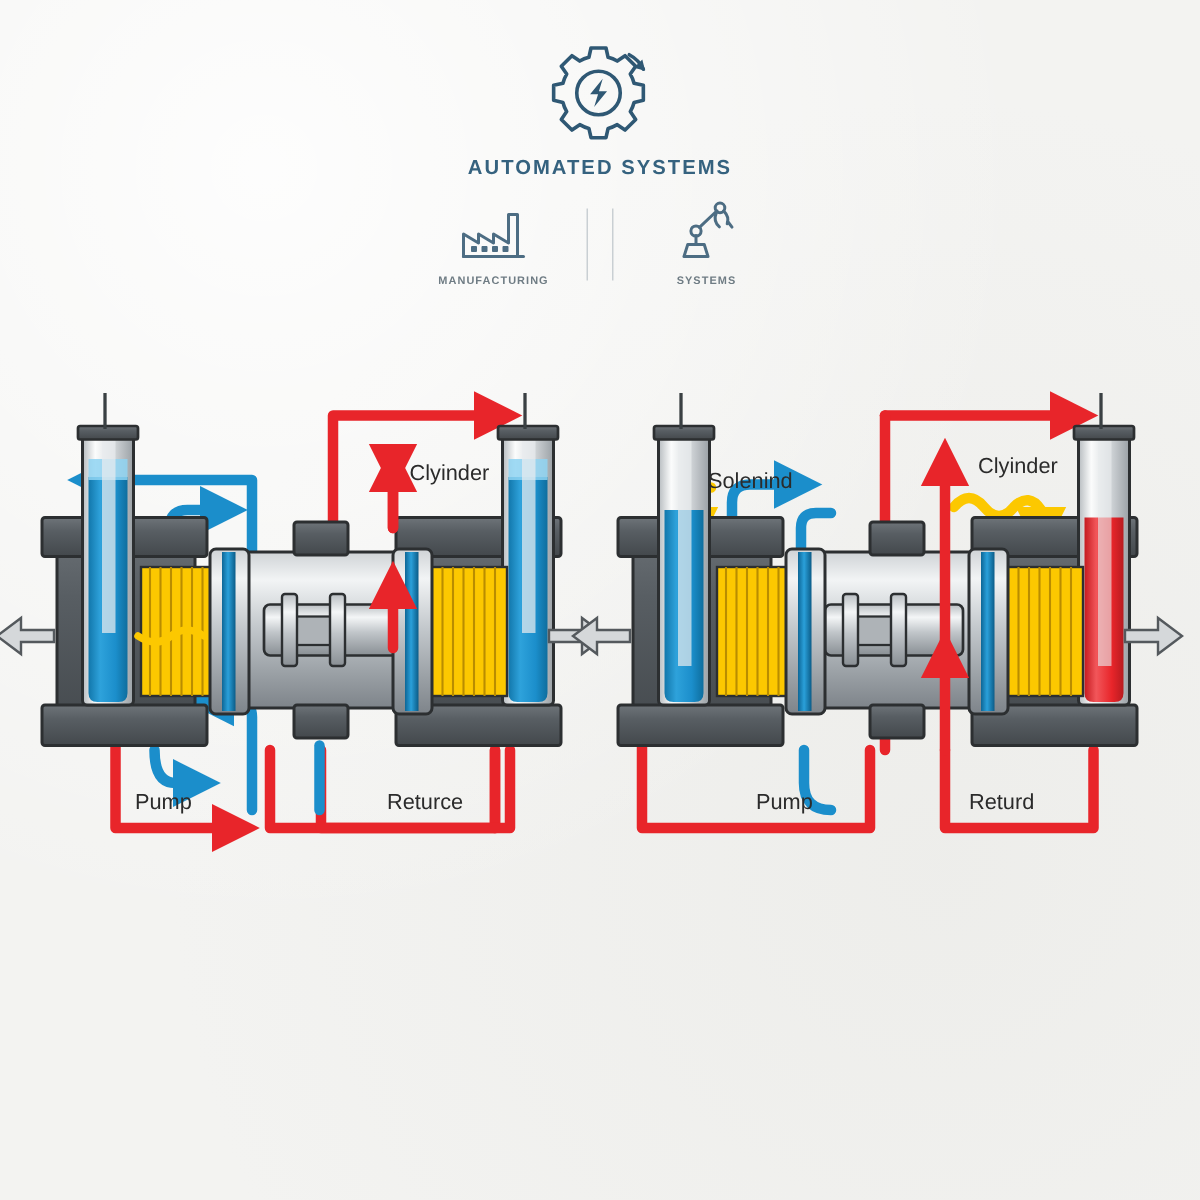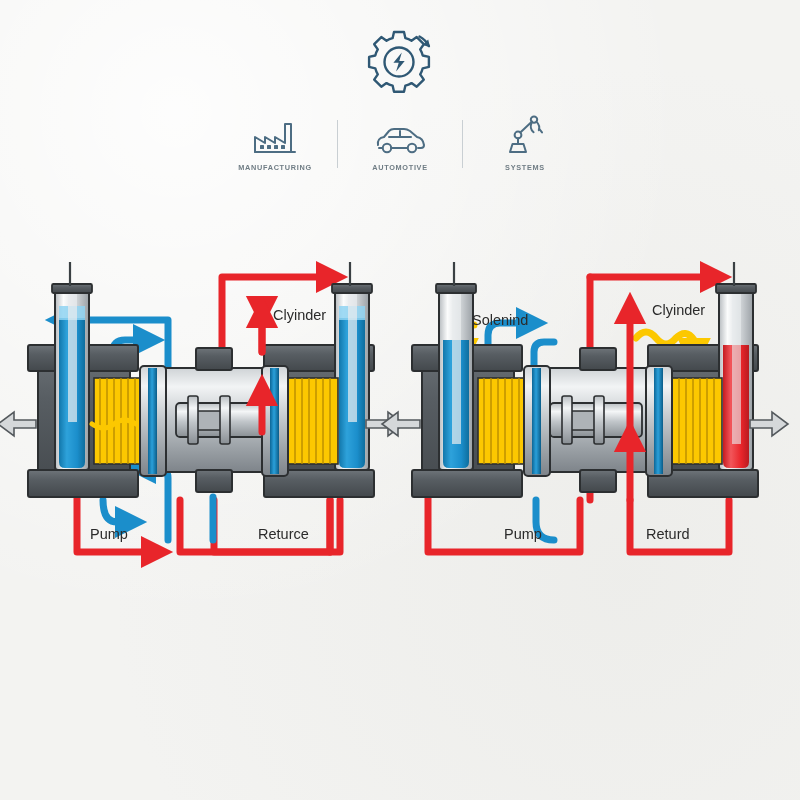--- a/index.html
+++ b/index.html
@@ -105,20 +105,21 @@
         <g fill="none" stroke="#2f5874" stroke-width="2.4" stroke-linejoin="round" stroke-linecap="round">
           <path d="M36 6 h10 l1.4 6.2 a22 22 0 0 1 6.1 2.5 l5.2-3.6 l7.1 7.1 l-3.6 5.2 a22 22 0 0 1 2.5 6.1 l6.2 1.4 v10 l-6.2 1.4 a22 22 0 0 1-2.5 6.1 l3.6 5.2 l-7.1 7.1 l-5.2-3.6 a22 22 0 0 1-6.1 2.5 l-1.4 6.2 h-10 l-1.4-6.2 a22 22 0 0 1-6.1-2.5 l-5.2 3.6 l-7.1-7.1 l3.6-5.2 a22 22 0 0 1-2.5-6.1 l-6.2-1.4 v-10 l6.2-1.4 a22 22 0 0 1 2.5-6.1 l-3.6-5.2 l7.1-7.1 l5.2 3.6 a22 22 0 0 1 6.1-2.5 z"></path>
           <circle cx="41" cy="36" r="14.5"></circle>
         </g>
         <path d="M43.8 26.5 L35.4 36.8 h5.3 l-2.6 8.6 l8.6-10.5 h-5.4 z" fill="#2f5874" stroke="none"></path>
         <path d="M61.5 10.5 a22 22 0 0 1 9.4 9.6" fill="none" stroke="#2f5874" stroke-width="2.4" stroke-linecap="round"></path>
         <path d="M70.2 13.6 l1.9 7.6 l-7.5-2.1 z" fill="#2f5874" stroke="none"></path>
       </svg>
     </div>
 
+    <div class="sys-title">AUTOMATED SYSTEMS</div>
 
     <div class="cat-row">
 
       <div class="cat">
         <div class="cat-ico">
           <svg width="46" height="40" viewBox="0 0 46 40">
             <g fill="none" stroke="#4d6d83" stroke-width="2" stroke-linejoin="round" stroke-linecap="round">
               <path d="M3 36 V21 l10 6 V21 l10 6 V21 l10 6 V8 h6 v28 z"></path>
               <path d="M3 36 H43"></path>
             </g>
@@ -128,36 +129,20 @@
               <rect x="22" y="29" width="4" height="4" rx="0.6"></rect>
               <rect x="29" y="29" width="4" height="4" rx="0.6"></rect>
             </g>
           </svg>
         </div>
         <div class="cat-label">MANUFACTURING</div>
       </div>
 
       <div class="cat-div"></div>
 
-      <div class="cat">
-        <div class="cat-ico">
-          <svg width="52" height="34" viewBox="0 0 52 34">
-            <g fill="none" stroke="#4d6d83" stroke-width="2" stroke-linejoin="round" stroke-linecap="round">
-              <path d="M4 23 q-1-7 6-8 l5-6 q2-2 5-2 h10 q3 0 6 2 l7 6 q6 1 7 8 q0 3-3 3 h-3"></path>
-              <path d="M17 26 H33"></path>
-              <path d="M8 26 H5"></path>
-              <path d="M15 15 h22"></path>
-              <path d="M26 9 v6"></path>
-              <circle cx="13" cy="26" r="4.2"></circle>
-              <circle cx="38" cy="26" r="4.2"></circle>
-            </g>
-          </svg>
-        </div>
-        <div class="cat-label">AUTOMOTIVE</div>
-      </div>
 
       <div class="cat-div"></div>
 
       <div class="cat">
         <div class="cat-ico">
           <svg width="44" height="42" viewBox="0 0 44 42">
             <g fill="none" stroke="#4d6d83" stroke-width="2" stroke-linejoin="round" stroke-linecap="round">
               <path d="M7 38 h16 l-2.5-8 h-11 z"></path>
               <path d="M15 30 V24"></path>
               <circle cx="15" cy="21" r="3.4"></circle>

